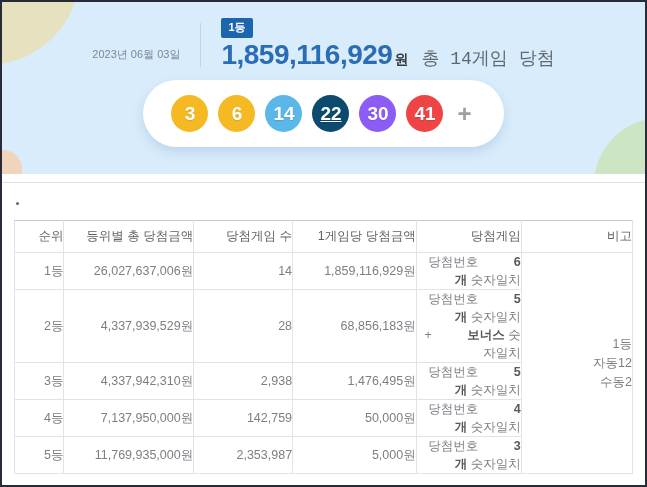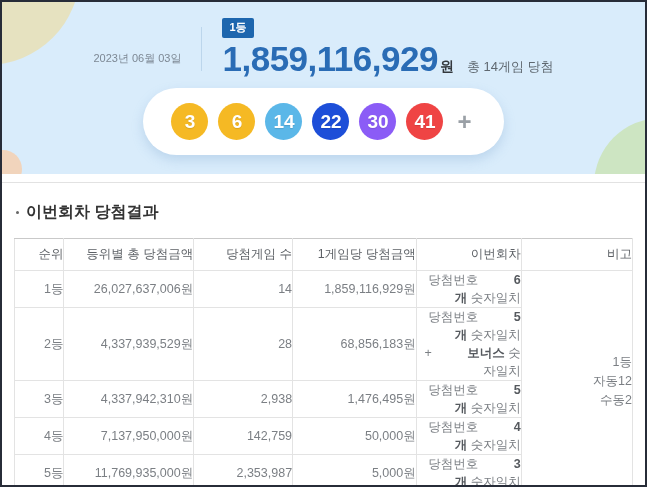--- a/index.html
+++ b/index.html
@@ -35,23 +35,23 @@
   .round-title { font-size:27px; font-weight:bold; color:#2a5a9e; line-height:1.1; }
   .round-title .suffix { color:#3c4248; }
   .round-date { font-size:11px; color:#7d8894; margin-top:20px; }
   .v-divider { width:1px; height:44px; background:#bcd6ec; }
   .prize-block { display:flex; flex-direction:column; align-items:flex-start; }
   .rank-badge {
     display:inline-block; background:#1d66ae; color:#fff;
     font-size:11px; font-weight:bold; padding:2px 7px 3px; border-radius:2px;
   }
   .prize-line { margin-top:1px; display:flex; align-items:baseline; }
-  .prize-amount { font-size:35px; font-weight:bold; color:#2a6cb5; letter-spacing:-0.5px; }
+  .prize-amount { font-size:28px; font-weight:bold; color:#2a6cb5; letter-spacing:-0.5px; }
   .prize-won { font-size:14px; font-weight:bold; color:#33383d; margin-left:2px; }
-  .prize-total { font-size:13px; color:#5f6archive8, #5f6870; color:#5f6870; margin-left:13px; }
+  .prize-total { font-size:18px; color:#5f6archive8, #5f6870; color:#5f6870; margin-left:13px;font-family:Liberation Mono, monospace; }
   .ball-pill {
     margin-top:9px;
     background:#fff; border-radius:40px;
     padding:15px 28px;
     display:flex; align-items:center; gap:10px;
     box-shadow:0 5px 12px rgba(110,155,200,0.28);
   }
   .ball {
     width:37px; height:37px; border-radius:50%;
     color:#fff; font-weight:bold; font-size:19px;
@@ -110,52 +110,51 @@
             <span class="prize-total">총 14게임 당첨</span>
           </div>
         </div>
       </div>
 
       <div class="ball-pill">
 
       <div class="ball" style="background: rgb(245, 185, 36);">3</div>
           <div class="ball" style="background: rgb(245, 185, 36);">6</div>
           <div class="ball" style="background: rgb(91, 183, 232);">14</div>
-          <div class="ball" style="background: #1d4ed8;">22</div>
+          <div class="ball" style="background: #0c4a6e; text-decoration: underline;">22</div>
           <div class="ball" style="background: #8b5cf6;">30</div>
           <div class="ball" style="background: #ef4444;">41</div>
           <div class="plus">+</div>
         </div>
     </div>
   </div>
 
   <div class="top-divider"></div>
 
   <div class="content">
     <div class="section-title">
       <span class="bullet"></span>
-      <span>이번회차 당첨결과</span>
     </div>
 
     <table class="results-table">
       <colgroup>
         <col style="width:8%">
           <col style="width:21%">
           <col style="width:16%">
         <col style="width:20%">
           <col style="width:17%">
           <col style="width:18%">
       </colgroup>
       <thead>
         <tr>
             <th>순위</th>
             <th>등위별 총 당첨금액</th>
             <th>당첨게임 수</th>
             <th>1게임당 당첨금액</th>
-            <th>이번회차</th>
+            <th>당첨게임</th>
             <th>비고</th>
           </tr>
       </thead>
       <tbody>
           <tr>
             <td>1등</td>
             <td>26,027,637,006원</td>
             <td>14</td>
             <td>1,859,116,929원</td>
             <td>

